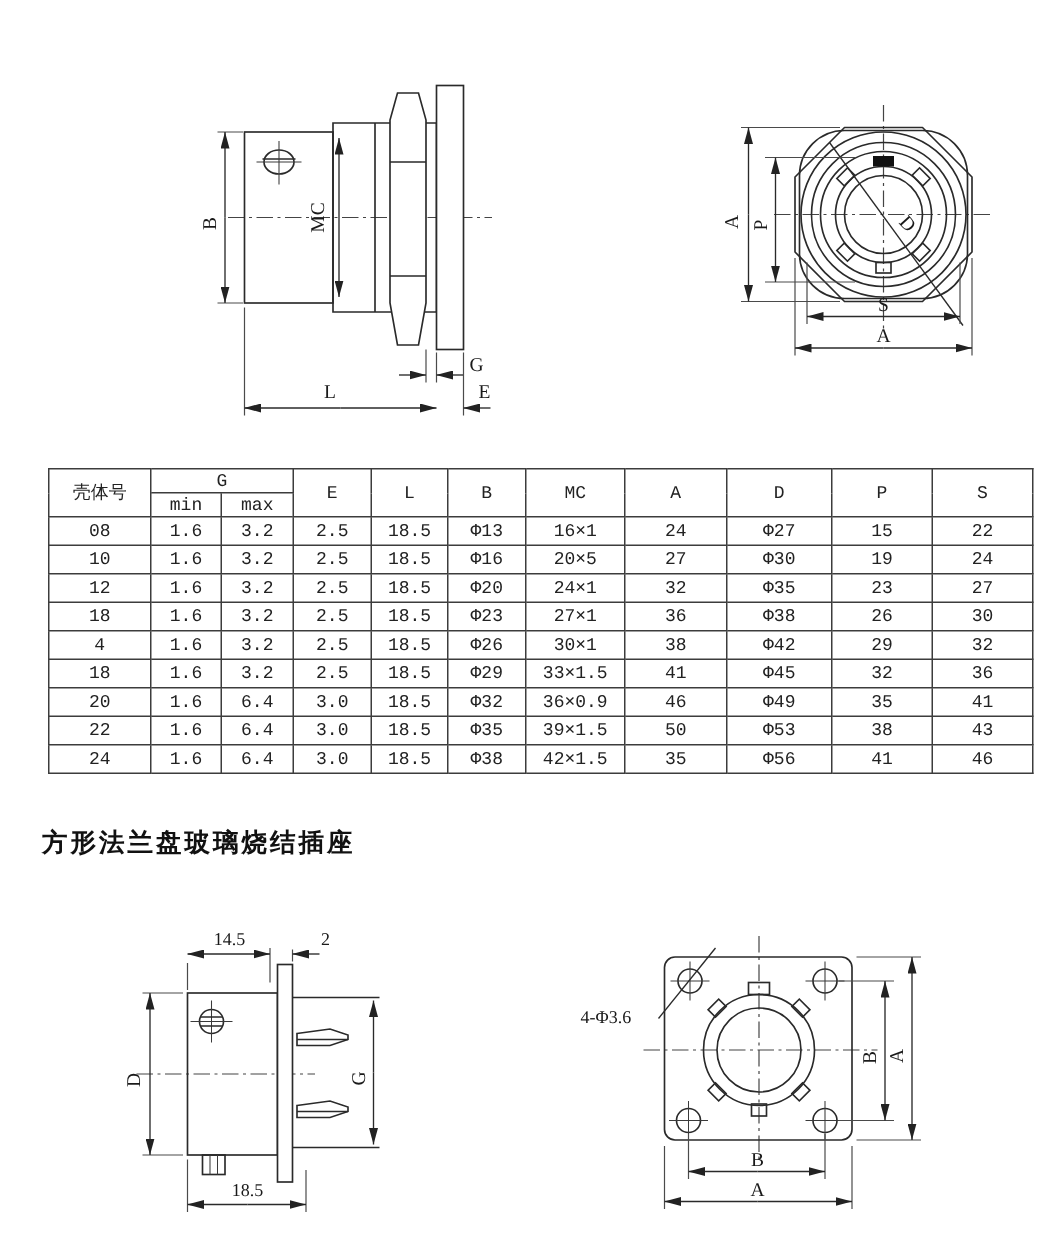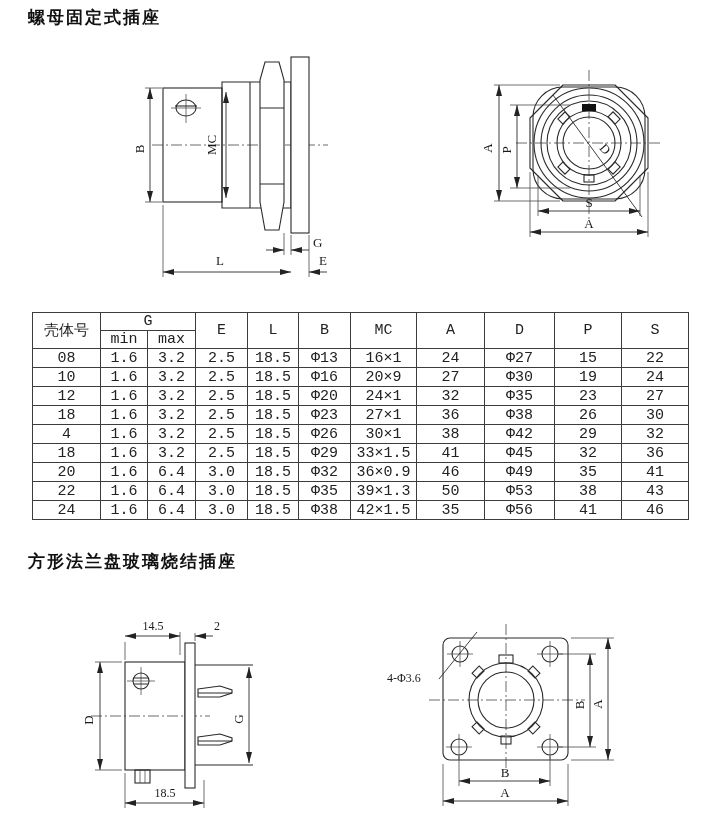--- a/index.html
+++ b/index.html
@@ -29,35 +29,34 @@
     font-family:"Liberation Serif", serif; font-size:13px; fill:#1a1a1a;
     font-weight:normal;
   }
   text.num { font-family:"Liberation Serif", serif; font-size:12px; fill:#1a1a1a; }
 
   
   table.spec {
     position:absolute; left:32px; top:312px; width:656px;
     border-collapse:collapse; table-layout:fixed;
     font-family:"Liberation Mono","DejaVu Sans Mono",monospace;
-    font-size:15px; color:#222;
+    font-size:12px; color:#222;
   }
   table.spec th, table.spec td {
     border:1px solid #3c3c3c; text-align:center; vertical-align:middle;
     font-weight:normal; padding:0; overflow:hidden; white-space:nowrap;
   }
   table.spec thead th { height:16px; font-family:"Liberation Mono","DejaVu Sans Mono",monospace, sans-serif; }
   table.spec tbody td { height:19px; }
 </style>
 </head>
 <body>
 
 <div class="page">
 
-  <div id="title1" class="sec-title">螺母固定式插座</div>
 
   <svg id="d1" style="left:100px; top:50px;" width="250" height="240" viewBox="0 0 250 240">
     <defs>
       <marker id="m1" markerUnits="userSpaceOnUse" markerWidth="11" markerHeight="6" refX="11" refY="3" orient="auto">
         <path d="M0,0 L11,3 L0,6 Z" fill="#222"></path>
       </marker>
     </defs>
 
     <path class="cl" d="M52,95 H228"></path>
 
@@ -234,21 +233,21 @@
           <td>15</td>
           <td>22</td>
         </tr>
         <tr>
           <td>10</td>
           <td>1.6</td>
           <td>3.2</td>
           <td>2.5</td>
           <td>18.5</td>
           <td>Φ16</td>
-          <td>20×9</td>
+          <td>20×5</td>
           <td>27</td>
           <td>Φ30</td>
           <td>19</td>
           <td>24</td>
         </tr>
         <tr>
           <td>12</td>
           <td>1.6</td>
           <td>3.2</td>
           <td>2.5</td>
@@ -312,21 +311,21 @@
           <td>35</td>
           <td>41</td>
         </tr>
         <tr>
           <td>22</td>
           <td>1.6</td>
           <td>6.4</td>
           <td>3.0</td>
           <td>18.5</td>
           <td>Φ35</td>
-          <td>39×1.3</td>
+          <td>39×1.5</td>
           <td>50</td>
           <td>Φ53</td>
           <td>38</td>
           <td>43</td>
         </tr>
         <tr>
           <td>24</td>
           <td>1.6</td>
           <td>6.4</td>
           <td>3.0</td>

